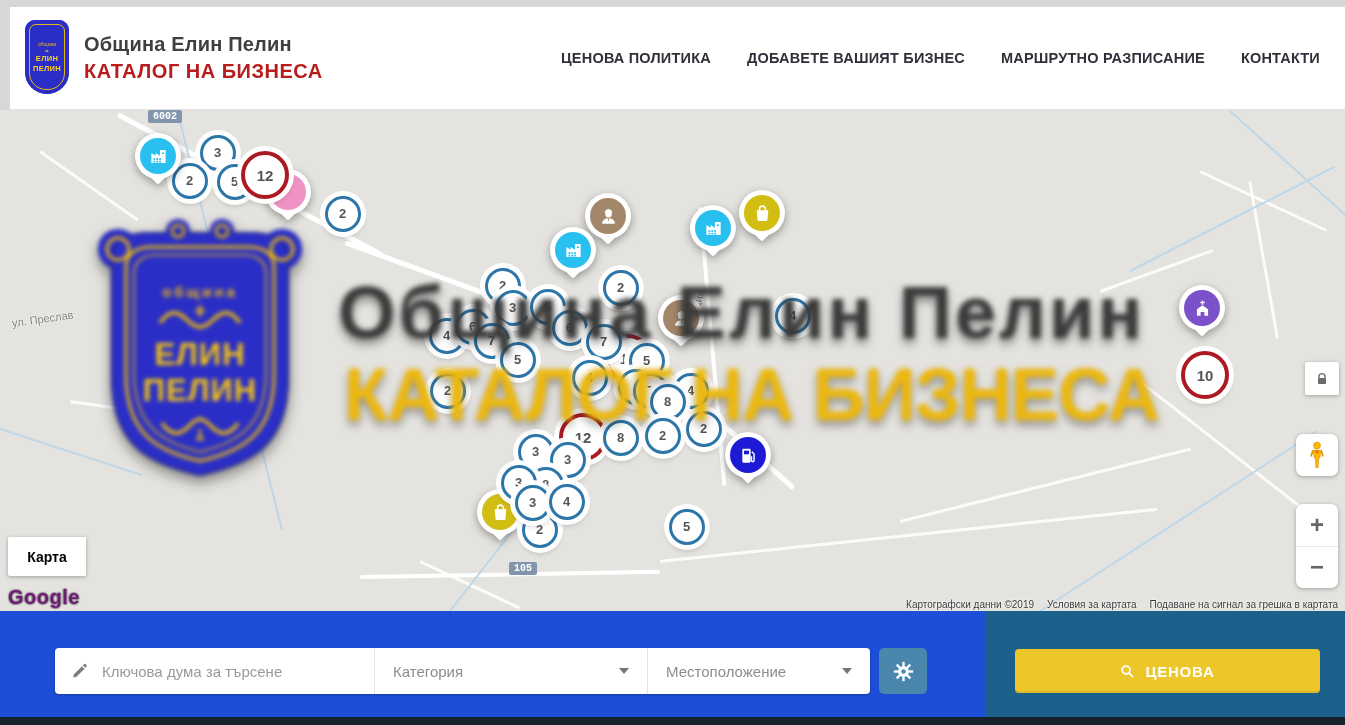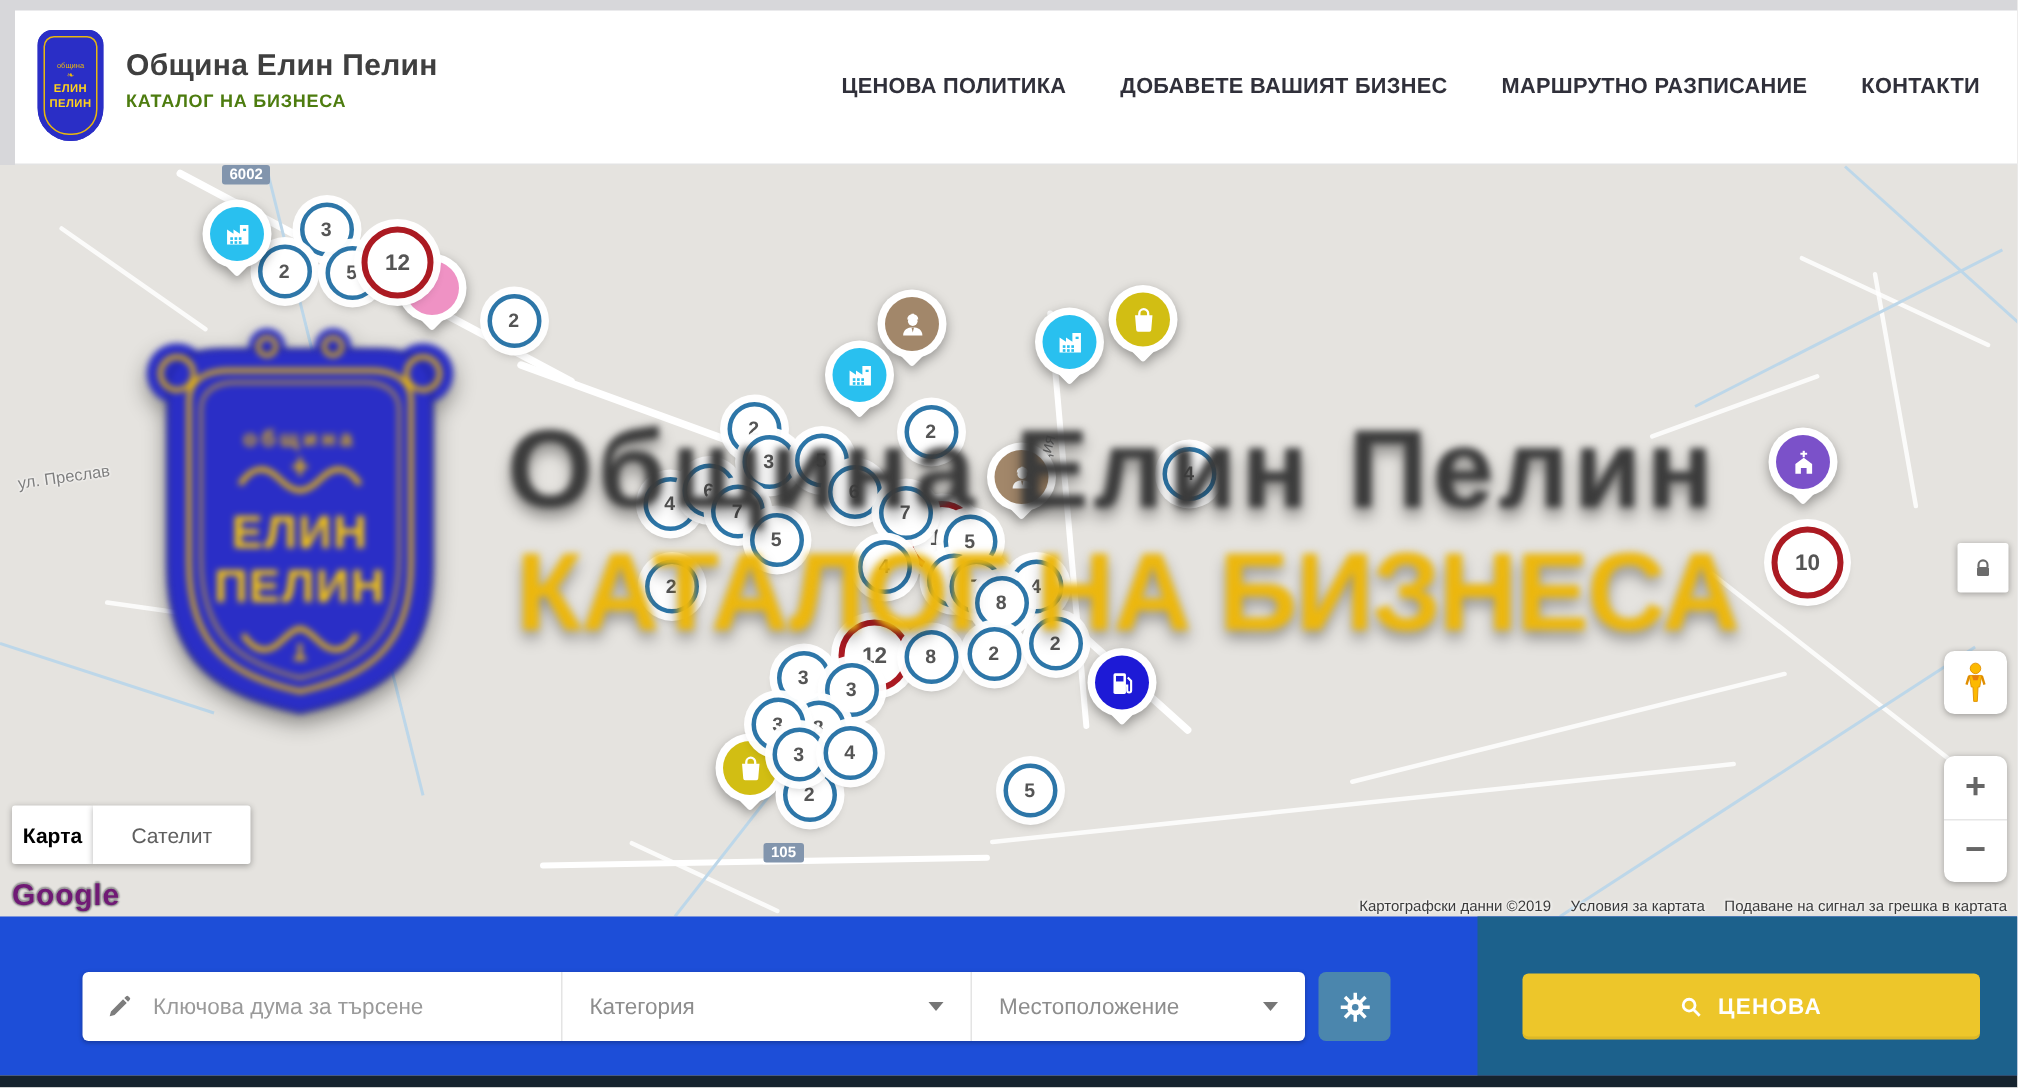--- a/index.html
+++ b/index.html
@@ -11,32 +11,32 @@
           border-bottom:1px solid #e3e3e3;z-index:60;}
   .emblem{position:absolute;left:15px;top:13px;width:44px;height:74px;background:#2a2ec6;
           border-radius:10px 10px 22px 22px;box-shadow:inset 0 0 0 2px #2a2ec6;}
   .emblem-inner{position:absolute;inset:4px;border:1.5px solid #e8b70f;border-radius:7px 7px 17px 17px;
           display:flex;flex-direction:column;align-items:center;justify-content:center;gap:1px;}
   .emblem-inner .e-top{font-size:5px;color:#e8b70f;}
   .emblem-inner .e-ln{font-size:7.5px;font-weight:bold;color:#ffd21c;line-height:1.1;letter-spacing:.3px;}
   .emblem-inner .e-orn{font-size:6px;color:#e8b70f;line-height:1;}
   .brand{position:absolute;left:74px;top:26px;}
   .brand-title{font-size:20px;font-weight:bold;color:#3f3f3f;letter-spacing:.2px;}
-  .brand-sub{font-size:12px;font-weight:bold;color:#4d7c0f;letter-spacing:.5px;margin-top:4px;}
+  .brand-sub{font-size:20px;font-weight:bold;color:#b91c1c;letter-spacing:.5px;margin-top:4px;}
   .nav{position:absolute;right:25px;top:0;height:100%;display:flex;align-items:center;gap:36px;}
   .nav a{font-size:14.5px;font-weight:bold;color:#30303a;text-decoration:none;letter-spacing:.2px;cursor:pointer;}
 
   
   .map{position:absolute;left:0;top:110px;width:1345px;height:501px;background:#e5e3df;overflow:hidden;}
   .road{position:absolute;height:5px;background:#fff;transform-origin:0 50%;border-radius:3px;}
   .road.thin{height:2.5px;background:rgba(255,255,255,.85);}
   .bline{position:absolute;height:2px;background:#bdd7e9;transform-origin:0 50%;}
 
   .road-badge{position:absolute;background:#8295ad;color:#fff;font-size:10px;font-weight:bold;
-        padding:1px 5px;border-radius:2px;z-index:6;}
+        padding:1px 5px;border-radius:2px;z-index:6;font-family:Liberation Mono, monospace;}
   .street-label{position:absolute;color:#7f7f7f;font-size:11px;transform-origin:0 50%;z-index:6;
         text-shadow:0 0 2px #fff,0 0 2px #fff;white-space:nowrap;}
 
   
   .cluster{position:absolute;background:#fff;border-radius:50%;display:flex;align-items:center;
         justify-content:center;font-weight:bold;color:#555;z-index:20;cursor:pointer;
         box-shadow:0 0 0 5px rgba(255,255,255,.97),0 4px 7px rgba(0,0,0,.3);}
   .pin{position:absolute;width:46px;height:46px;background:#fff;border-radius:50%;cursor:pointer;
         filter:drop-shadow(0 3px 4px rgba(0,0,0,.35));}
   .pin-tail{position:absolute;left:14px;top:30px;width:18px;height:18px;background:#fff;
@@ -48,21 +48,21 @@
   .wm-title{position:absolute;left:338px;top:160px;z-index:40;font-size:74px;font-weight:bold;color:#3b3b3b;
         letter-spacing:3px;white-space:nowrap;filter:blur(2.6px);text-shadow:0 5px 9px rgba(0,0,0,.45);}
   .wm-sub{position:absolute;left:344px;top:242px;z-index:40;font-size:74px;font-weight:bold;color:#ecb70d;
         letter-spacing:-1px;white-space:nowrap;filter:blur(2.6px);transform:scaleX(.98);transform-origin:0 0;
         text-shadow:0 5px 9px rgba(0,0,0,.4);}
 
   
   .maptype{position:absolute;left:8px;top:427px;display:flex;z-index:50;}
   .maptype div{background:#fff;height:39px;display:flex;align-items:center;justify-content:center;
         font-size:14px;cursor:pointer;box-shadow:0 1px 4px rgba(0,0,0,.3);}
-  .mt-map{width:54px;font-weight:bold;color:#000;border-radius:2px 0 0 2px;}
+  .mt-map{width:78px;font-weight:bold;color:#000;border-radius:2px 0 0 2px;}
   .mt-sat{width:105px;color:#5f5f5f;border-radius:0 2px 2px 0;}
   .ctl-lock{position:absolute;left:1305px;top:252px;width:34px;height:33px;background:#fff;border-radius:2px;
         display:flex;align-items:center;justify-content:center;box-shadow:0 1px 4px rgba(0,0,0,.3);cursor:pointer;z-index:50;}
   .ctl-peg{position:absolute;left:1296px;top:324px;width:42px;height:42px;background:#fff;border-radius:7px;
         display:flex;align-items:center;justify-content:center;box-shadow:0 1px 4px rgba(0,0,0,.3);cursor:pointer;z-index:50;}
   .ctl-zoom{position:absolute;left:1296px;top:394px;width:42px;height:84px;background:#fff;border-radius:7px;
         box-shadow:0 1px 4px rgba(0,0,0,.3);z-index:50;display:flex;flex-direction:column;}
   .ctl-zoom div{flex:1;display:flex;align-items:center;justify-content:center;font-size:24px;color:#666;
         font-weight:bold;cursor:pointer;}
   .ctl-zoom .zi{border-bottom:1px solid #e6e6e6;}
@@ -404,21 +404,20 @@
         <text x="118" y="186" text-anchor="middle" font-size="31" font-weight="bold" letter-spacing="1" fill="#f3c413">ПЕЛИН</text>
         <path d="M80 208 q12 18 26 4 q8 -8 12 -8 q4 0 12 8 q14 14 26 -4" stroke="#e8b70f" stroke-width="3.5" fill="none"></path>
         <path d="M118 214 v10 M114 224 h8" stroke="#e8b70f" stroke-width="2.5" fill="none"></path>
       </svg>
     </div>
     <div class="wm-title">Община Елин Пелин</div>
     <div class="wm-sub">КАТАЛОГ НА БИЗНЕСА</div>
 
     <div class="maptype">
       <div class="mt-map">Карта</div>
-      <div class="mt-sat">Сателит</div>
     </div>
 
     <div class="ctl-lock">
       <svg viewBox="0 0 14 14" width="14" height="14">
         <path d="M4 6V4.6a3 3 0 016 0V6" fill="none" stroke="#6b6b6b" stroke-width="1.4"></path>
         <rect x="3" y="6" width="8" height="6" rx="1" fill="#6b6b6b"></rect>
       </svg>
     </div>
 
     <div class="ctl-peg">

